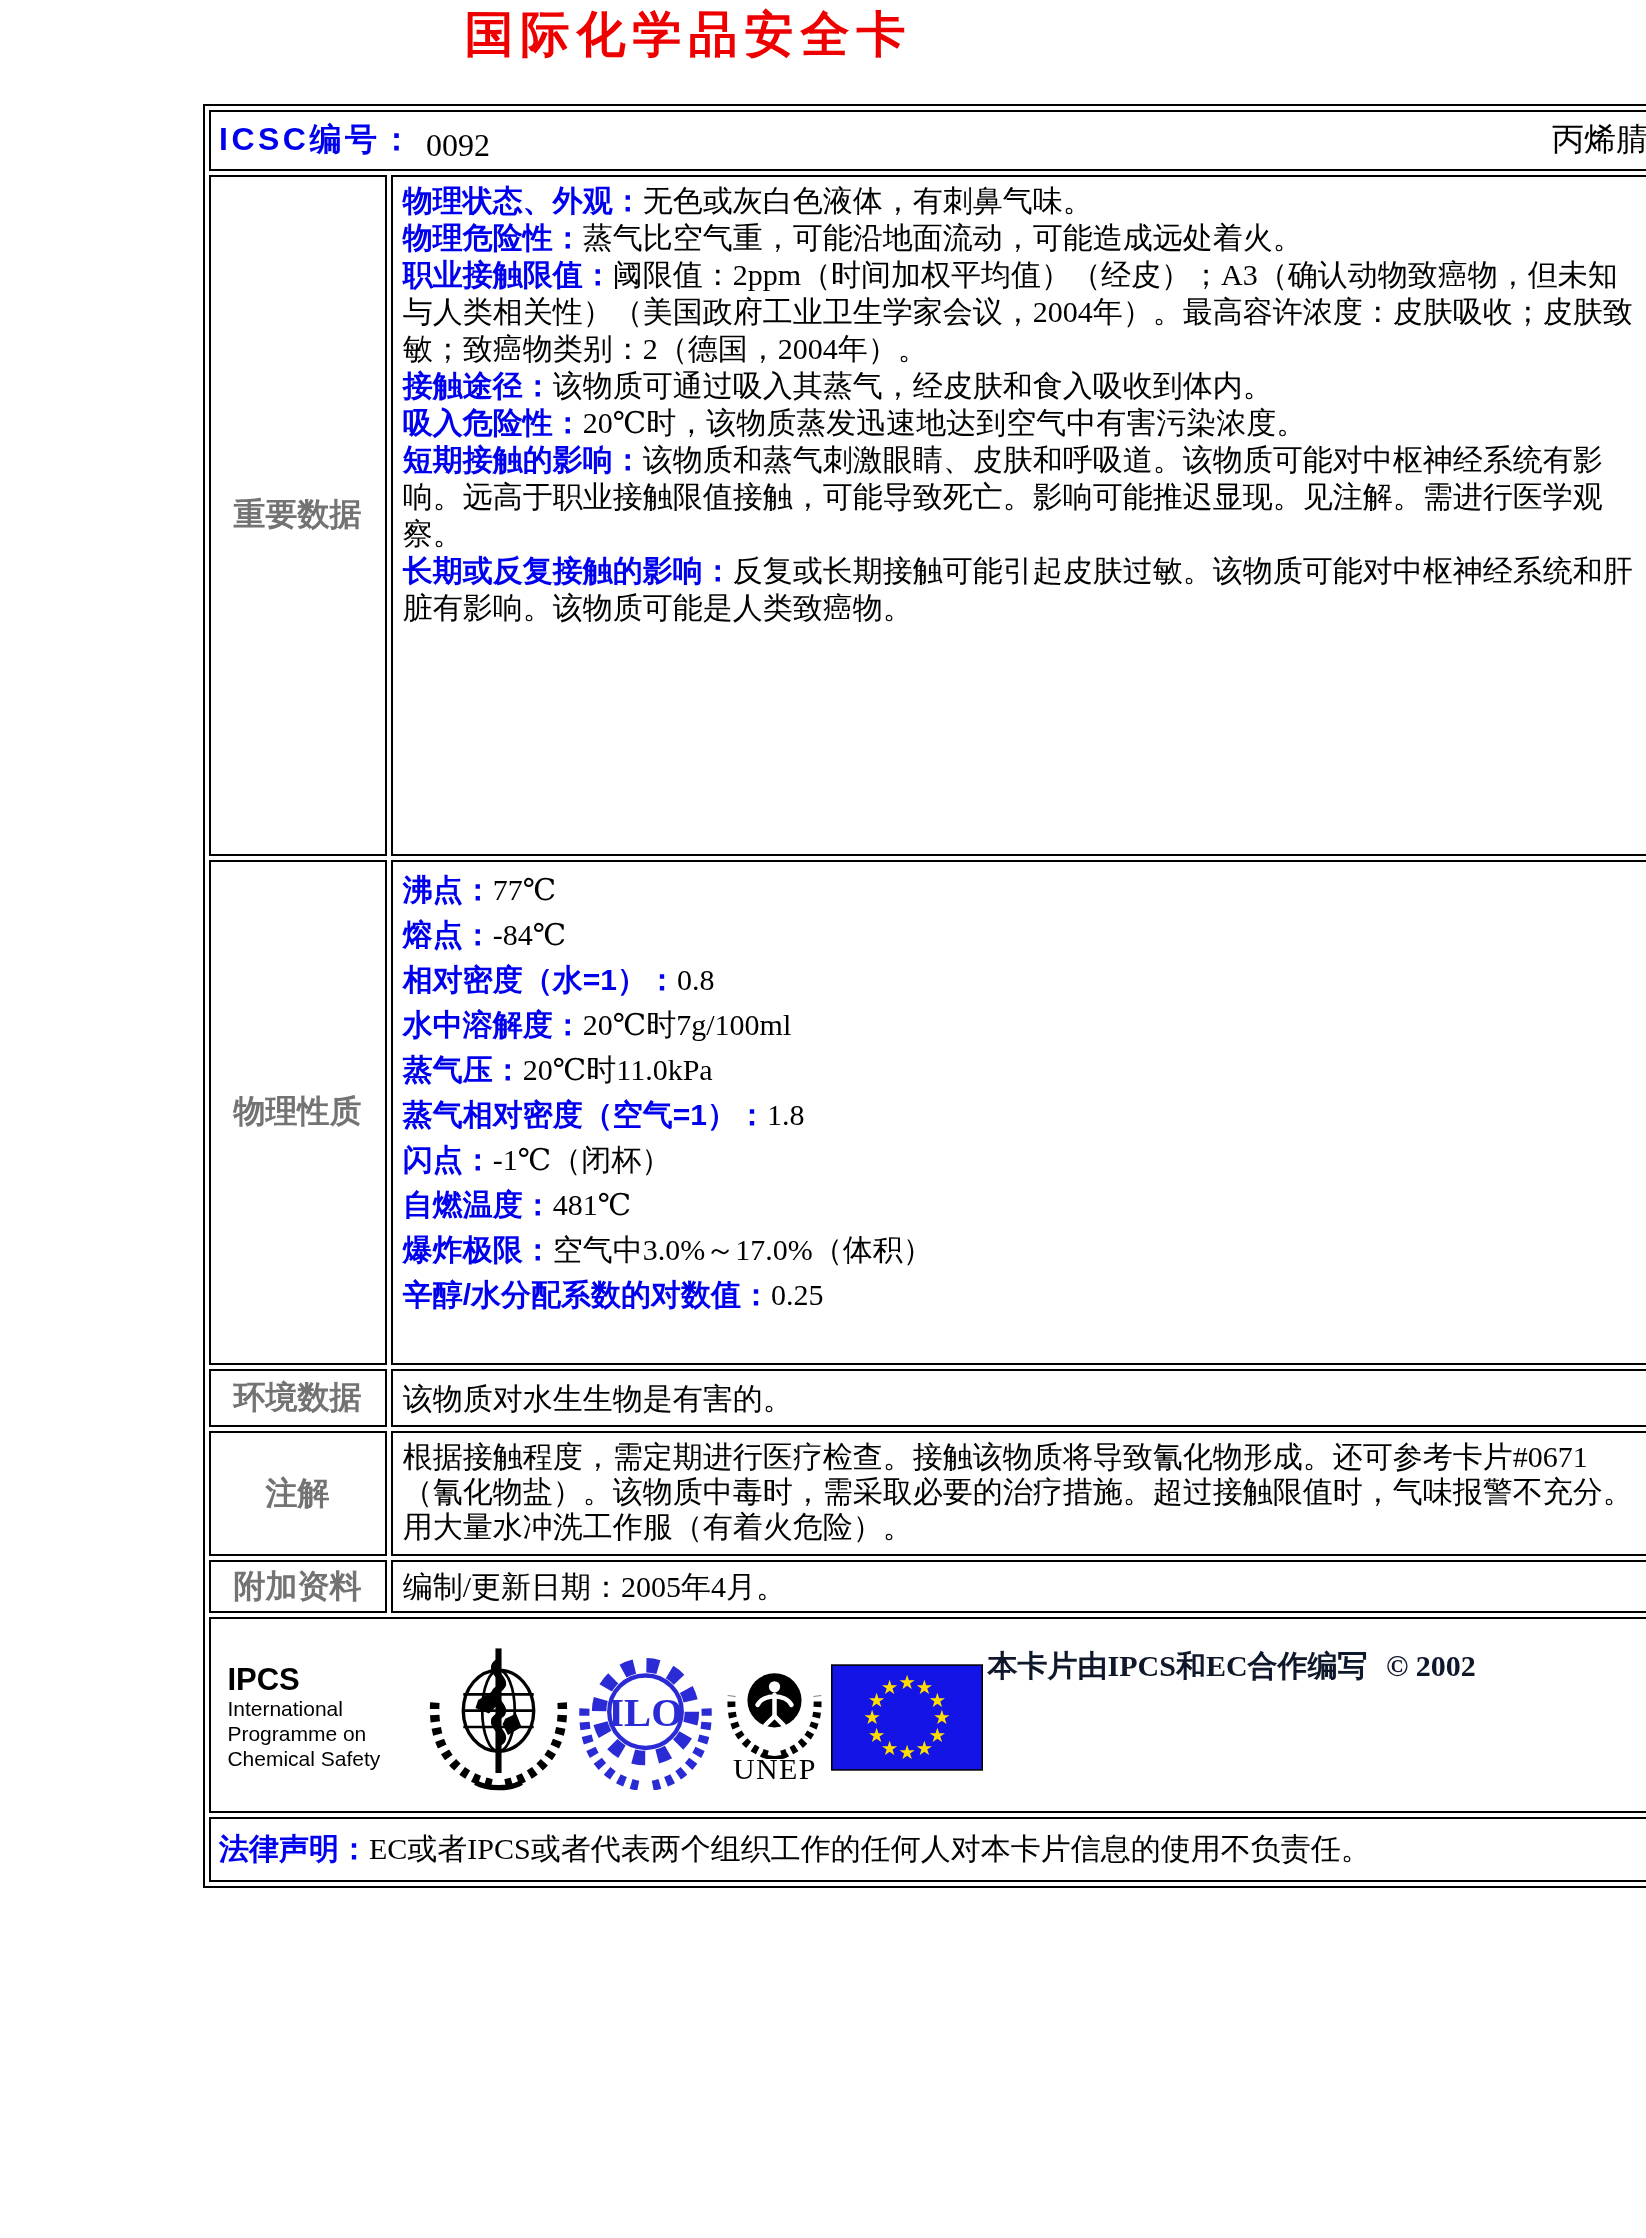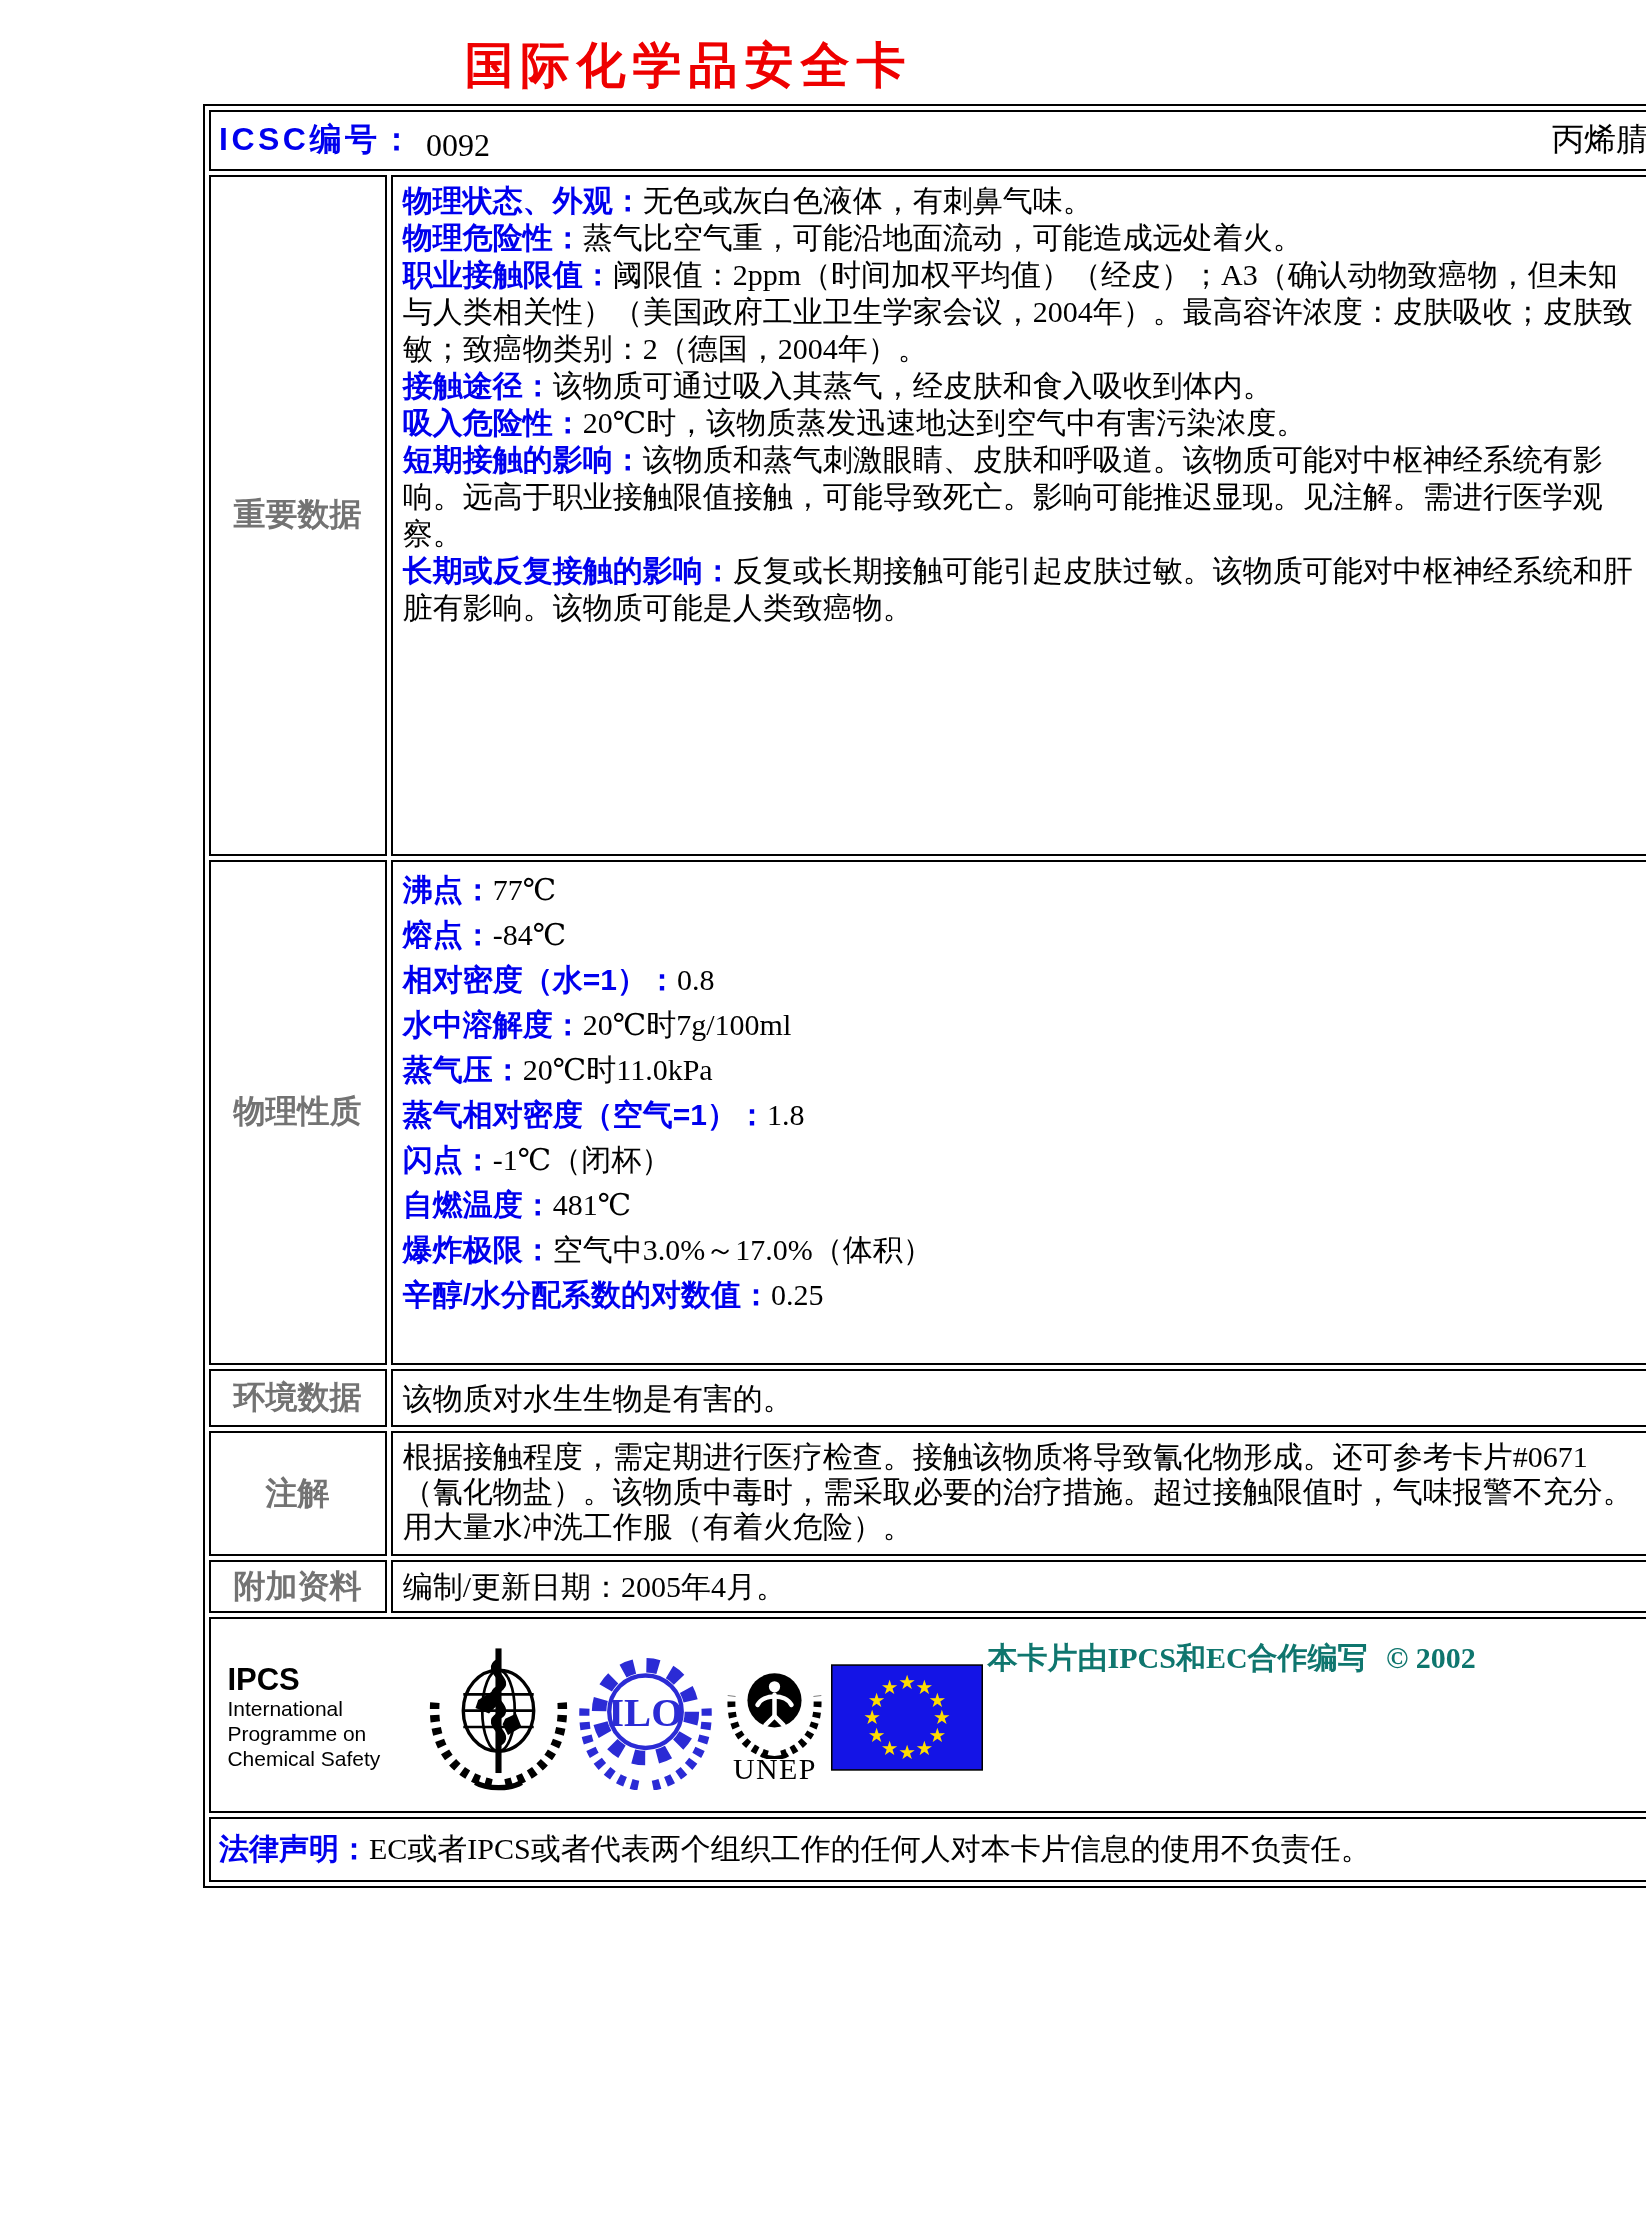--- a/index.html
+++ b/index.html
@@ -2,21 +2,21 @@
 <html style="font-size:11.3px"><head>
 <meta charset="utf-8">
 <style>
   html,body{margin:0;padding:0;background:#ffffff;}
   body{
     width:1647px;height:2239px;position:relative;
     font-family:"Liberation Serif","DejaVu Serif",serif;
     color:#000;
   }
   .page-title{
-    position:absolute;left:0;top:33px;width:1377px;
+    position:absolute;left:0;top:2px;width:1377px;
     text-align:center;color:#ee0000;font-weight:bold;
     font-size:49px;letter-spacing:7px;
     font-family:"Liberation Sans","DejaVu Sans",sans-serif;
   }
   .card{
     position:absolute;left:203px;top:104px;width:1461px;
     border:2.1px solid #000;background:#fff;
     box-sizing:border-box;padding:3.5px;
     display:flex;flex-direction:column;gap:4.2px;
   }
@@ -50,22 +50,22 @@
   .addl-cell{min-height:44px;display:flex;align-items:center;}
   
   .logos-cell{min-height:196px;padding:10px 12.7px 4.2px 12.7px;display:flex;flex-direction:row;}
   .logo-strip{display:flex;align-items:center;justify-content:space-between;padding:0 4.2px;}
   .ipcs-block{width:197px;}
   .ipcs-title{font-family:"Liberation Sans","DejaVu Sans",sans-serif;font-weight:bold;font-size:31px;line-height:32px;}
   .ipcs-sub{font-family:"Liberation Sans","DejaVu Sans",sans-serif;font-size:21px;line-height:25px;white-space:pre-line;}
   .unep-block{display:flex;flex-direction:column;align-items:center;}
   .unep-text{font-family:"Liberation Serif","DejaVu Serif",serif;font-weight:normal;font-size:30px;line-height:28px;letter-spacing:1.4px;margin-top:-4.2px;}
   .caption-line{
-    text-align:center;color:#0f766e;font-weight:bold;font-size:30px;
-    margin-top:9px;
+    text-align:center;color:#0f172a;font-weight:bold;font-size:30px;
+    margin-top:17px;
   }
   .caption-line .copy{margin-left:18.3px;}
   
   .legal-cell{min-height:65px;display:flex;align-items:center;padding:0 8.5px;font-size:30px;}
   .legal-cell .lbl{font-size:30px;}
   svg text{user-select:none;}
 </style>
 </head>
 <body>
 

